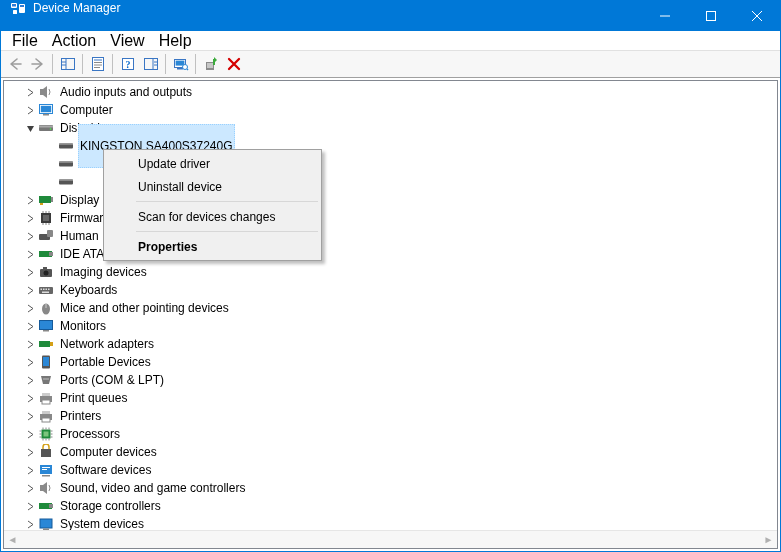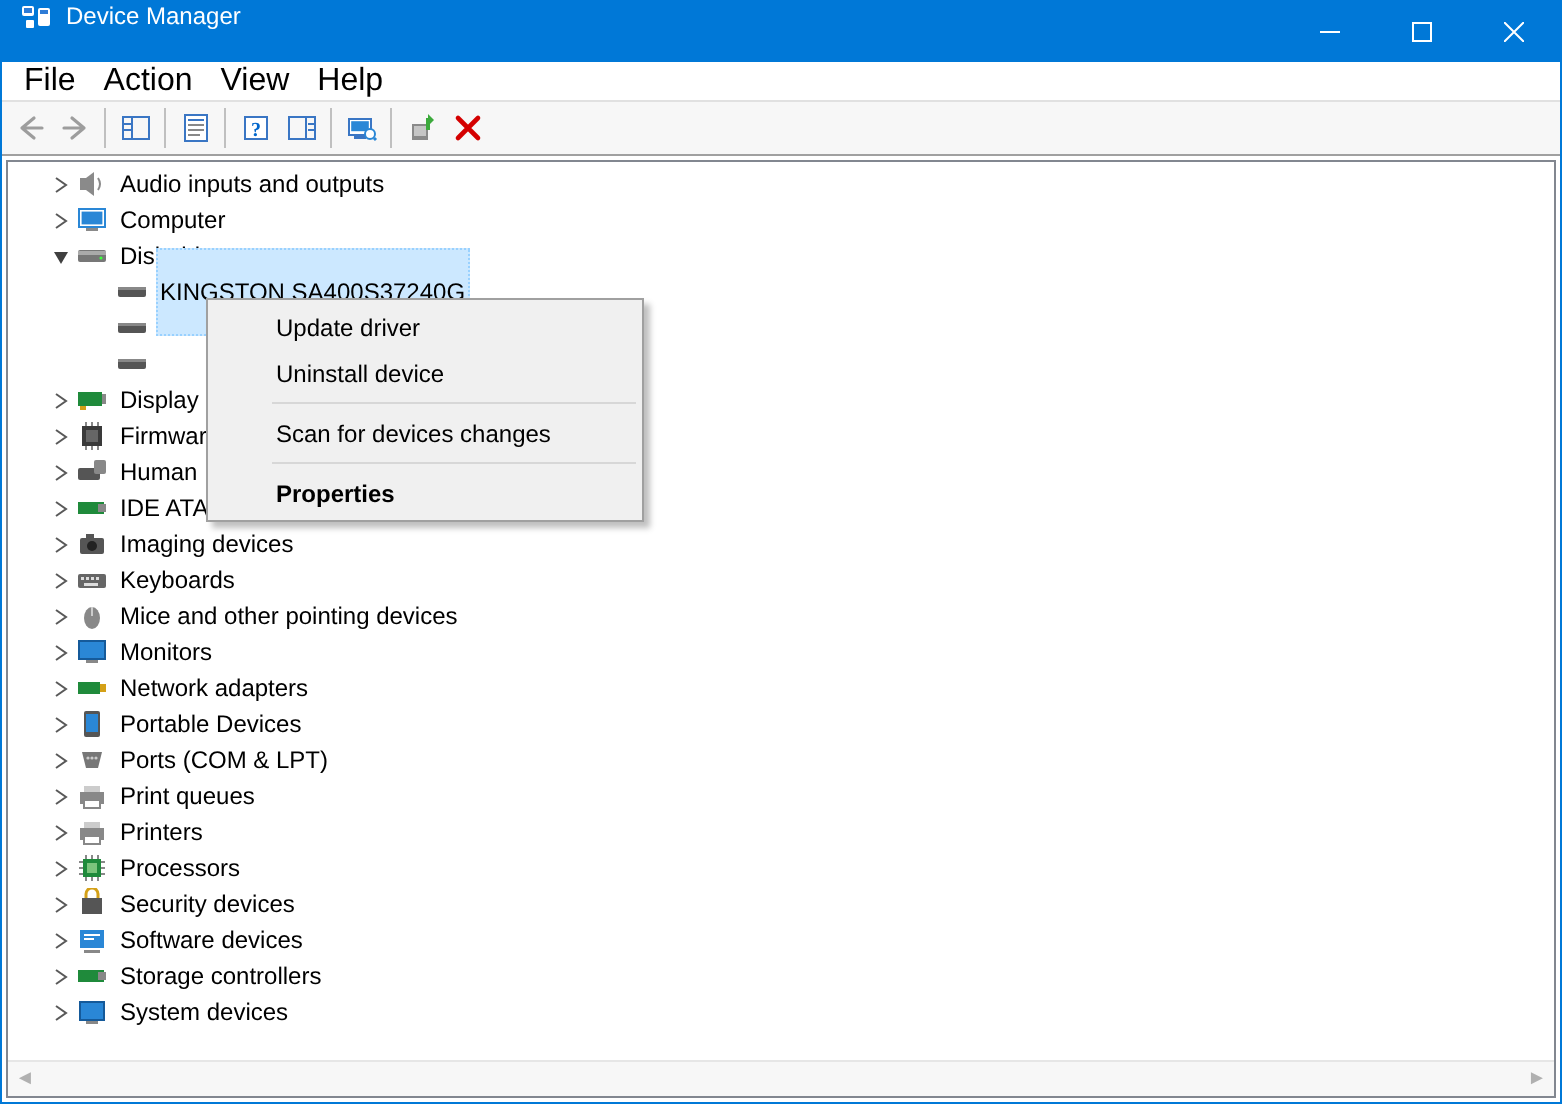--- a/index.html
+++ b/index.html
@@ -636,40 +636,55 @@
               <svg width="9" height="9" viewBox="0 0 9 9">
                 <path d="M2 1 L7 4.5 L2 8" fill="none" stroke="#595959" stroke-width="1"></path>
               </svg>
             </span>
           <span class="node-icon">
               <svg width="16" height="16" viewBox="0 0 16 16">
                 <rect x="3" y="5" width="10" height="8" fill="#555"></rect>
                 <path d="M5 5 V3 a3 3 0 0 1 6 0 V5" fill="none" stroke="#d4a017" stroke-width="1.5"></path>
               </svg>
             </span>
-          <span class="label">Security devices</span>
+          <span class="label">Computer devices</span>
         </div>
 
         <div class="row indent0">
           <span class="arrow">
               <svg width="9" height="9" viewBox="0 0 9 9">
                 <path d="M2 1 L7 4.5 L2 8" fill="none" stroke="#595959" stroke-width="1"></path>
               </svg>
             </span>
           <span class="node-icon">
               <svg width="16" height="16" viewBox="0 0 16 16">
                 <rect x="2" y="3" width="12" height="9" fill="#2a87d6"></rect>
                 <rect x="4" y="13" width="8" height="1.5" fill="#888"></rect>
                 <rect x="4" y="5" width="8" height="1" fill="#fff"></rect>
                 <rect x="4" y="7" width="5" height="1" fill="#fff"></rect>
               </svg>
             </span>
           <span class="label">Software devices</span>
         </div>
 
+        <div class="row indent0">
+          <span class="arrow">
+              <svg width="9" height="9" viewBox="0 0 9 9">
+                <path d="M2 1 L7 4.5 L2 8" fill="none" stroke="#595959" stroke-width="1"></path>
+              </svg>
+            </span>
+          <span class="node-icon">
+              <svg width="16" height="16" viewBox="0 0 16 16">
+                <rect x="2" y="5" width="3" height="6" fill="#8a8a8a"></rect>
+                <path d="M5 5 L9 2 L9 14 L5 11 Z" fill="#8a8a8a"></path>
+                <path d="M11 5 Q13 8 11 11" fill="none" stroke="#8a8a8a"></path>
+              </svg>
+            </span>
+          <span class="label">Sound, video and game controllers</span>
+        </div>
 
         <div class="row indent0">
           <span class="arrow">
               <svg width="9" height="9" viewBox="0 0 9 9">
                 <path d="M2 1 L7 4.5 L2 8" fill="none" stroke="#595959" stroke-width="1"></path>
               </svg>
             </span>
           <span class="node-icon">
               <svg width="16" height="16" viewBox="0 0 16 16">
                 <rect x="1" y="5" width="13" height="6" fill="#1f8a3b"></rect>

